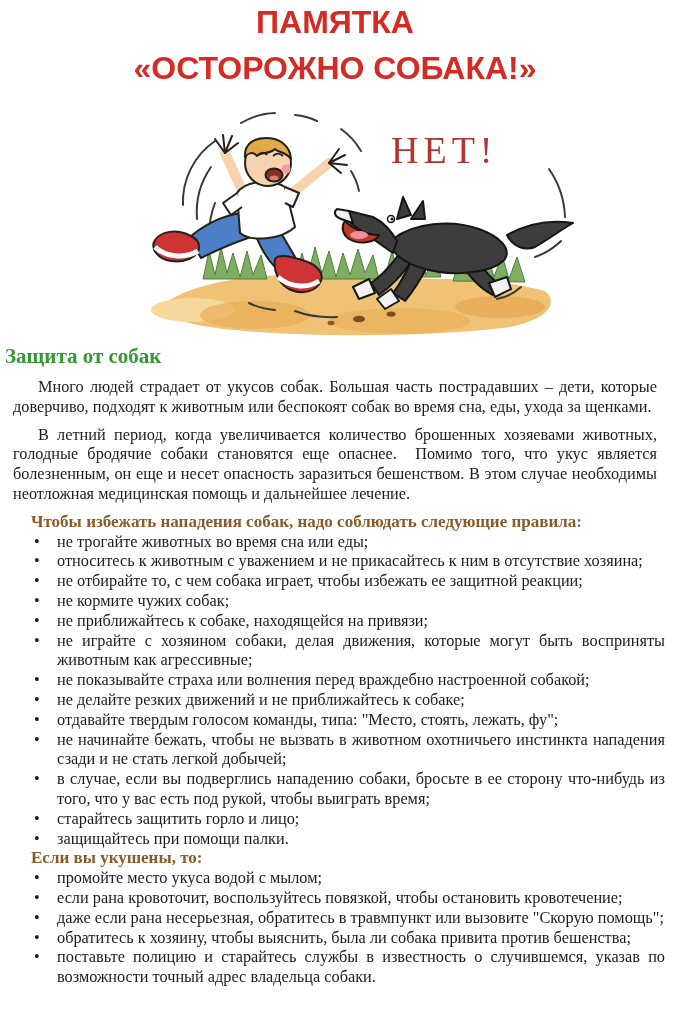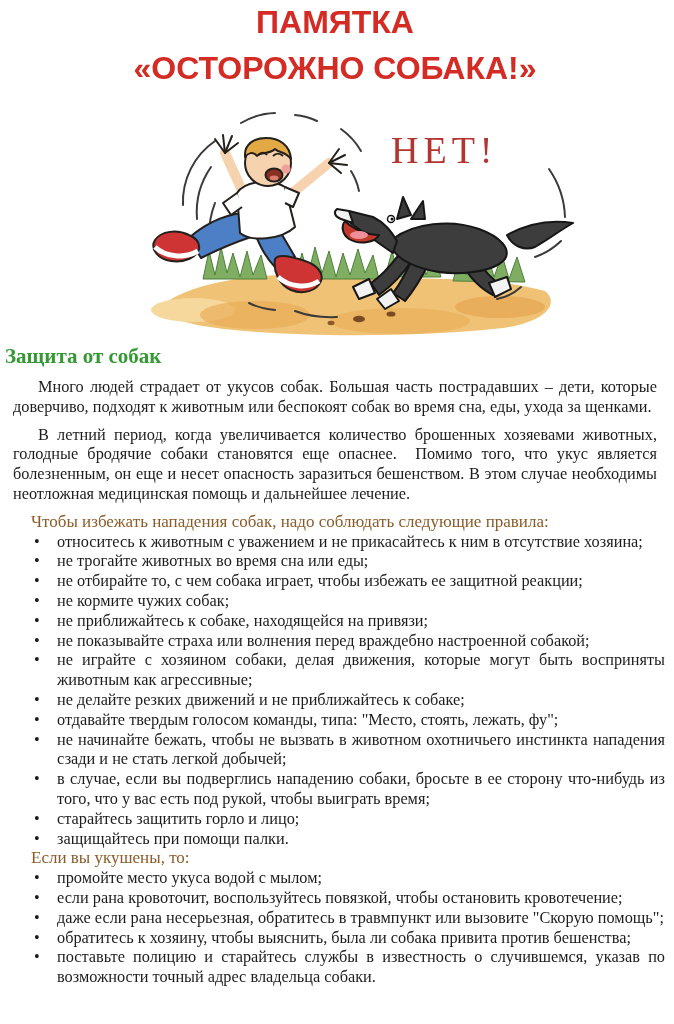--- a/index.html
+++ b/index.html
@@ -41,21 +41,21 @@
 
   .body-text { font-size: 16.3px; line-height: 19.8px; }
 
   p.para {
     margin: 8px;
     text-indent: 25px;
     text-align: justify;
   }
 
   .brown-heading {
-    font-weight: normal;
+    font-weight: bold;
     font-size: 17px;
     line-height: 19.8px;
     color: #8a5a28;
     margin: 0;
     padding-left: 26px;
   }
 
   ul.bullets { list-style: none; margin: 0; padding: 0; }
   ul.bullets li {
     position: relative;
@@ -190,27 +190,27 @@
 
   <div class="green-heading">Защита от собак</div>
 
   <div class="body-text">
     <p class="para">Много людей страдает от укусов собак. Большая часть пострадавших – дети, которые доверчиво, подходят к животным или беспокоят собак во время сна, еды, ухода за щенками.</p>
     <p class="para">В летний период, когда увеличивается количество брошенных хозяевами животных, голодные бродячие собаки становятся еще опаснее.&nbsp; Помимо того, что укус является болезненным, он еще и несет опасность заразиться бешенством. В этом случае необходимы неотложная медицинская помощь и дальнейшее лечение.</p>
 
     <div class="brown-heading">Чтобы избежать нападения собак, надо соблюдать следующие правила:</div>
     <ul class="bullets">
 
-    <li>относитесь к животным с уважением и не прикасайтесь к ним в отсутствие хозяина;</li>
-        <li>не трогайте животных во время сна или еды;</li>
+    <li>не трогайте животных во время сна или еды;</li>
+        <li>относитесь к животным с уважением и не прикасайтесь к ним в отсутствие хозяина;</li>
         <li>не отбирайте то, с чем собака играет, чтобы избежать ее защитной реакции;</li>
         <li>не кормите чужих собак;</li>
         <li>не приближайтесь к собаке, находящейся на привязи;</li>
+        <li>не играйте с хозяином собаки, делая движения, которые могут быть восприняты животным как агрессивные;</li>
         <li>не показывайте страха или волнения перед враждебно настроенной собакой;</li>
-        <li>не играйте с хозяином собаки, делая движения, которые могут быть восприняты животным как агрессивные;</li>
         <li>не делайте резких движений и не приближайтесь к собаке;</li>
         <li>отдавайте твердым голосом команды, типа: "Место, стоять, лежать, фу";</li>
         <li>не начинайте бежать, чтобы не вызвать в животном охотничьего инстинкта нападения сзади и не стать легкой добычей;</li>
         <li>в случае, если вы подверглись нападению собаки, бросьте в ее сторону что-нибудь из того, что у вас есть под рукой, чтобы выиграть время;</li>
         <li>старайтесь защитить горло и лицо;</li>
         <li>защищайтесь при помощи палки.</li>
       </ul>
 
     <div class="brown-heading">Если вы укушены, то:</div>
     <ul class="bullets">

